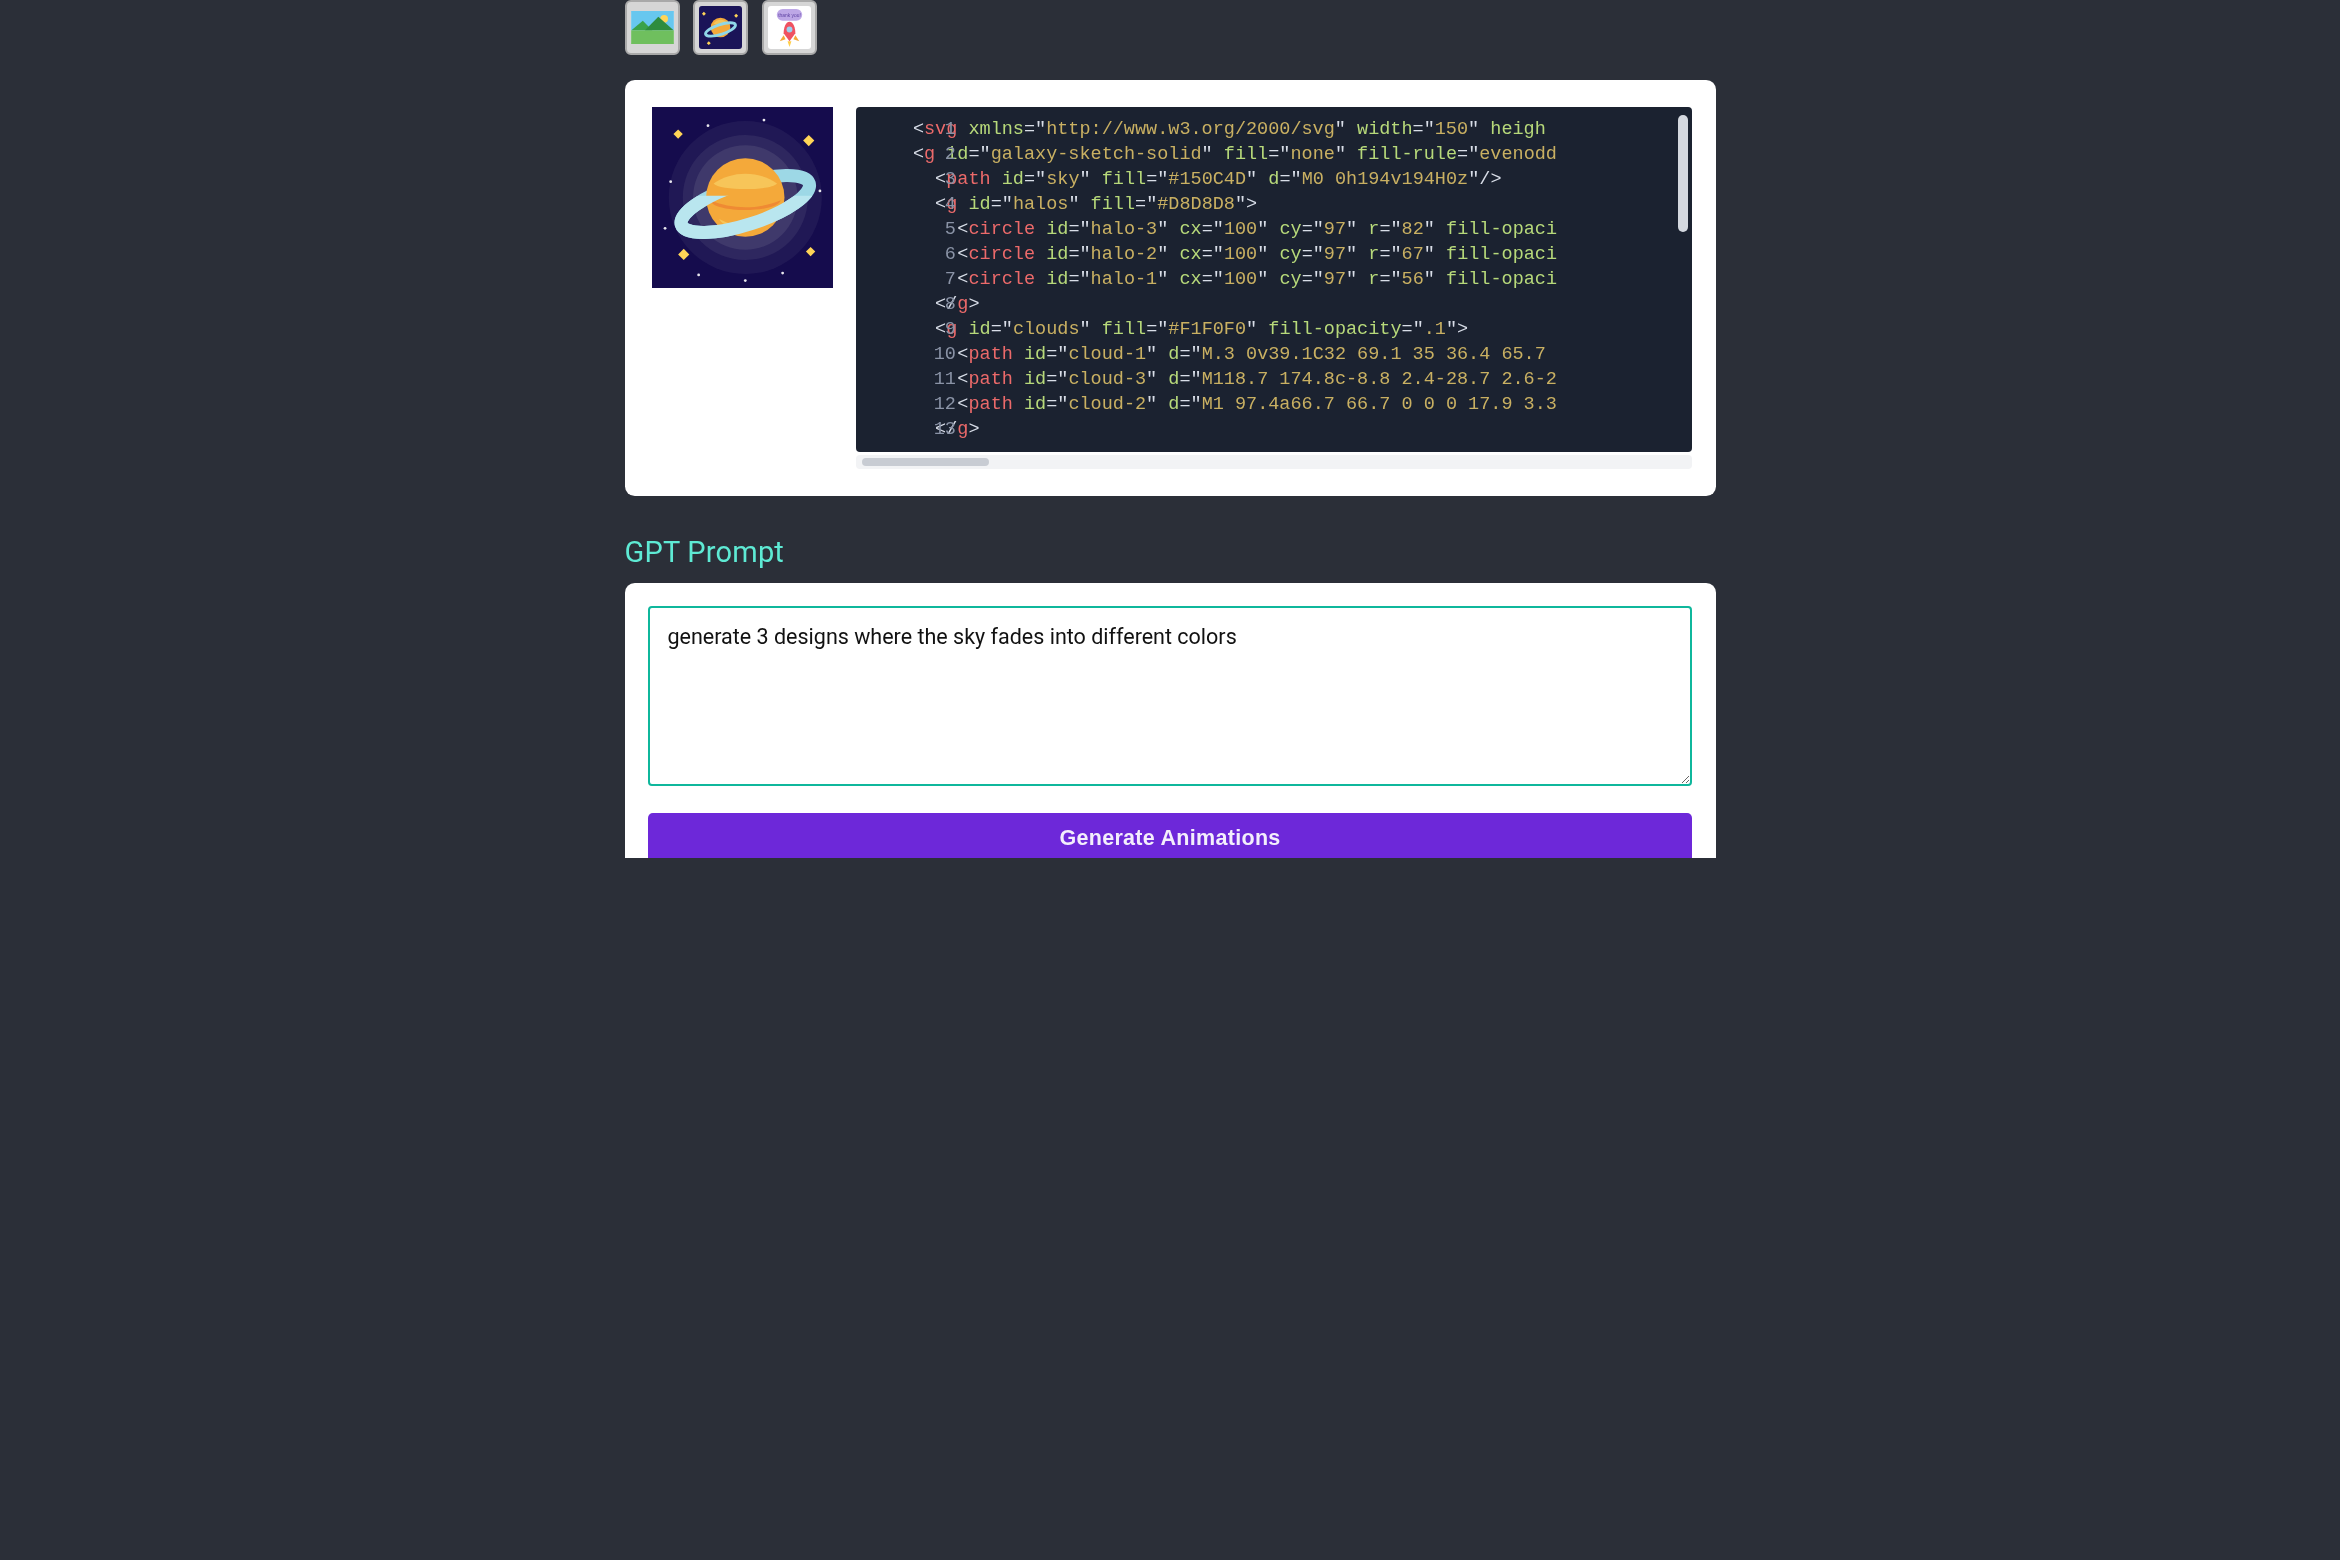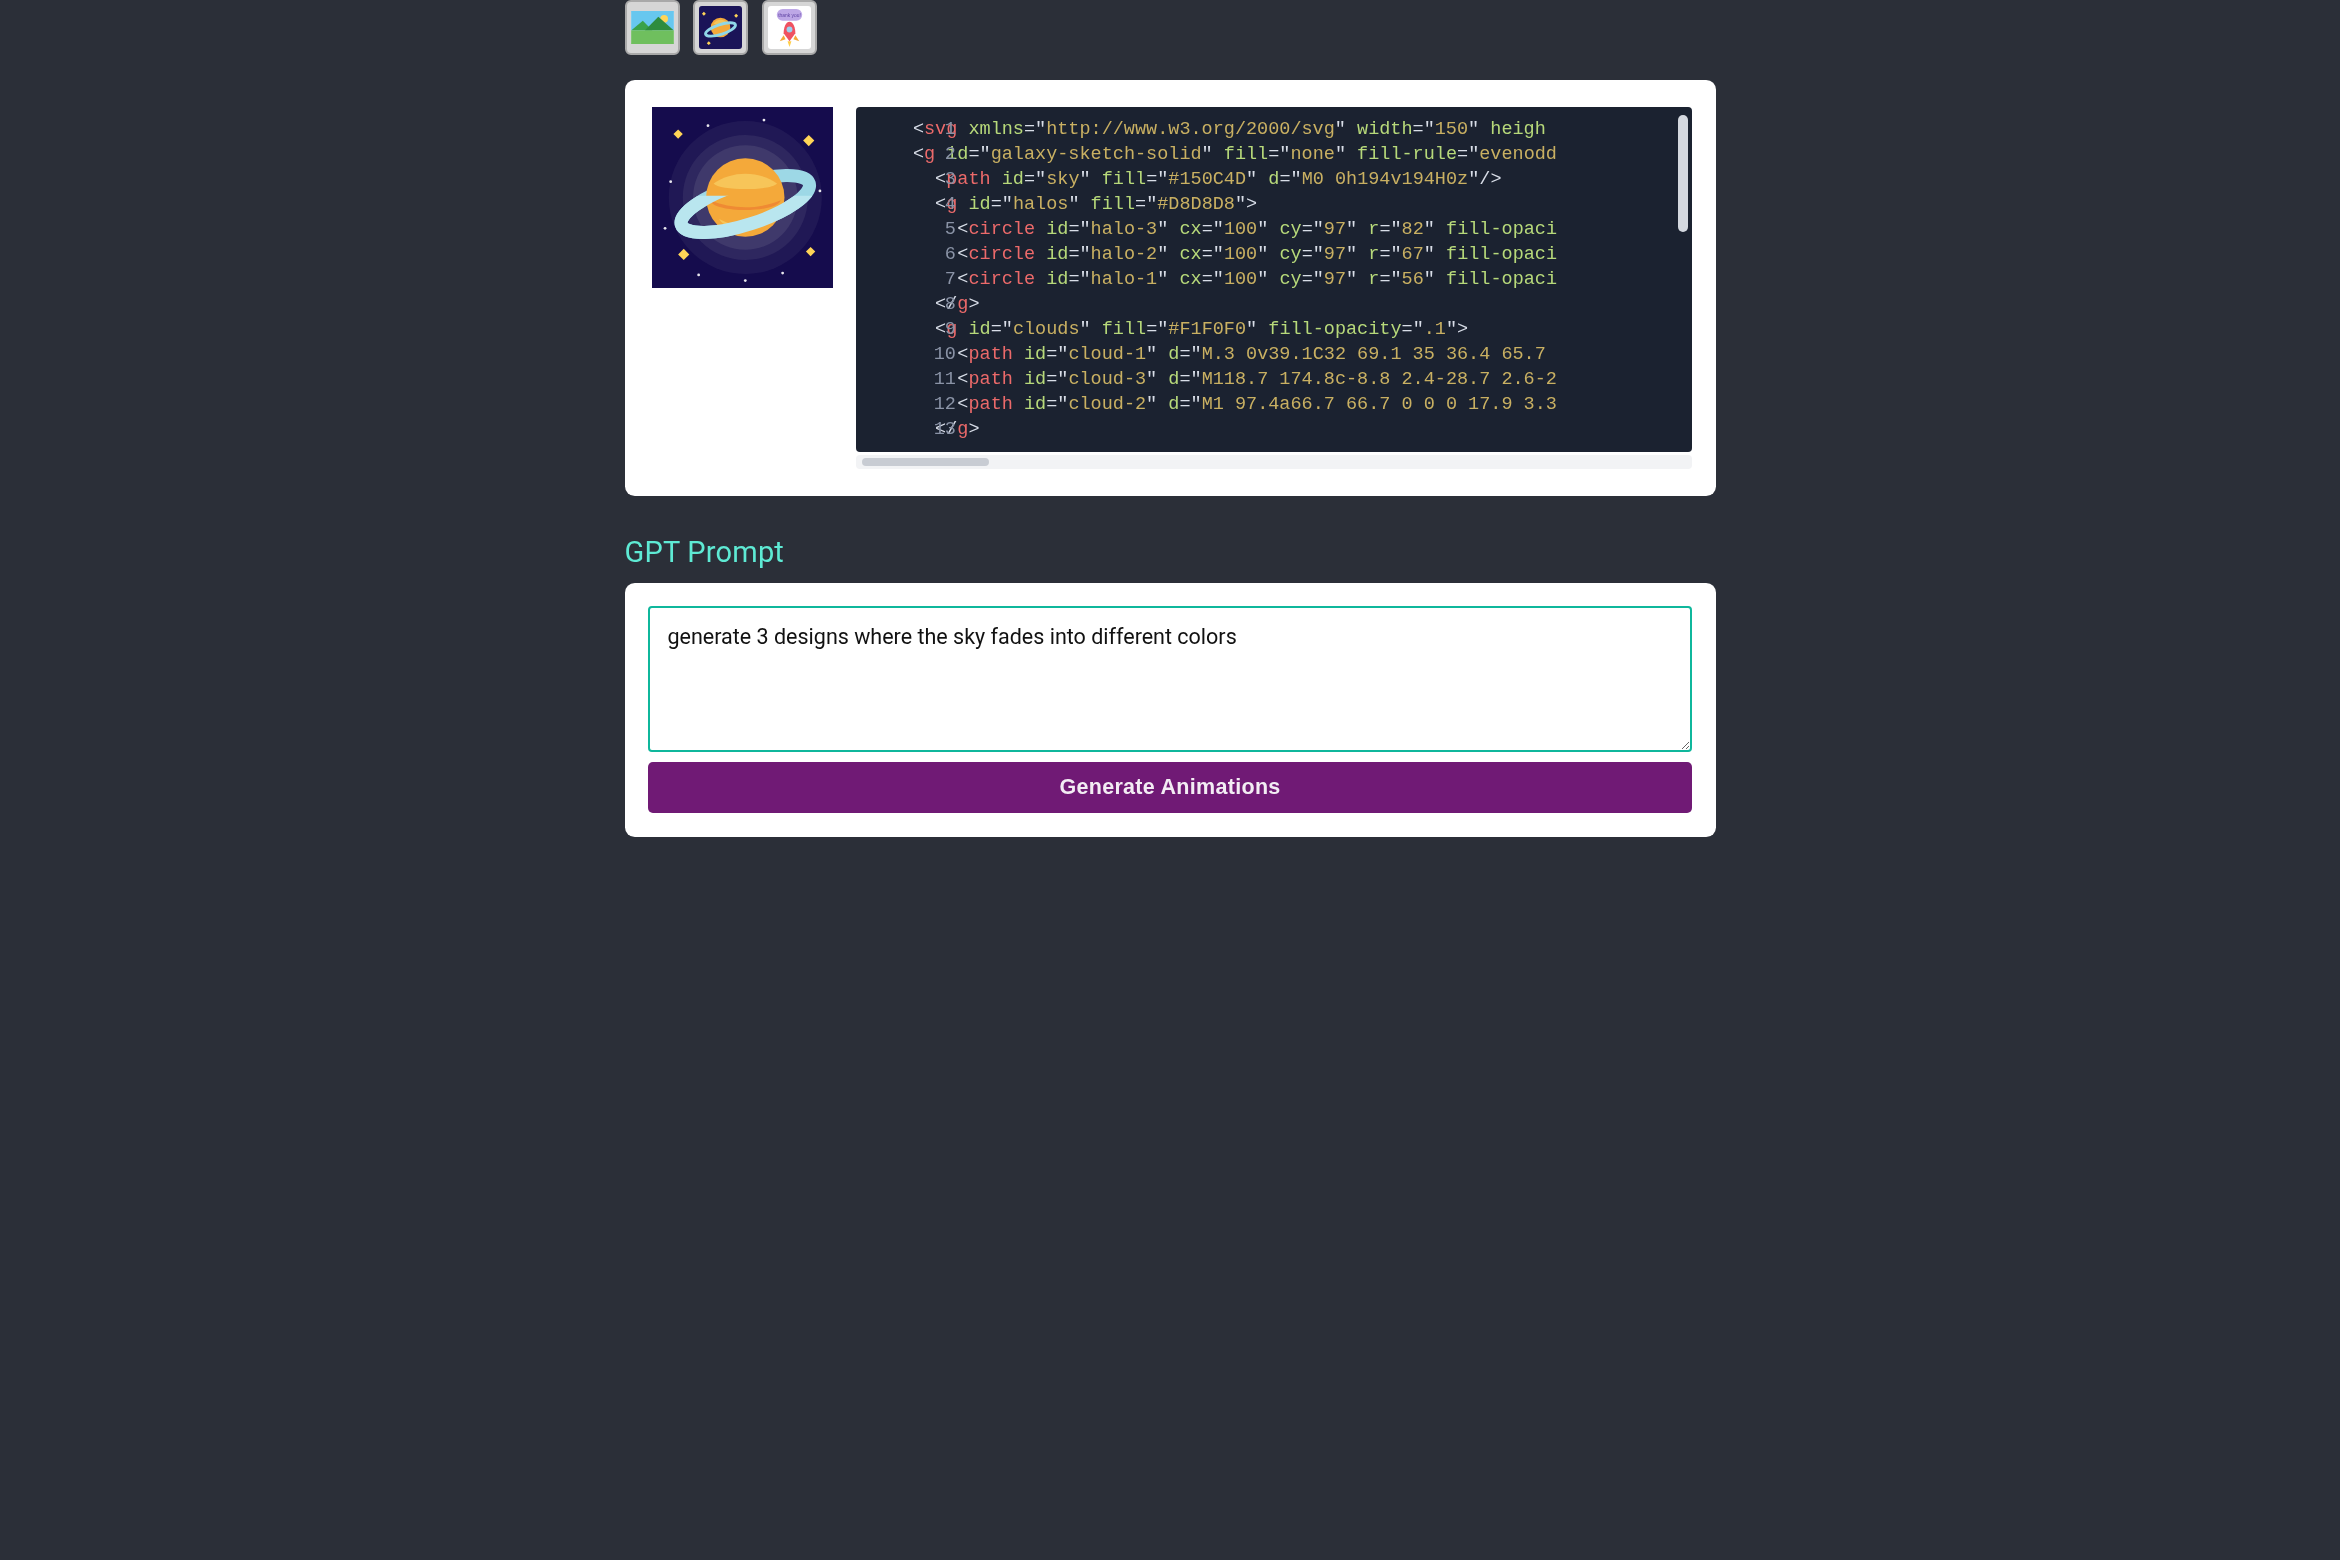--- a/index.html
+++ b/index.html
@@ -52,22 +52,22 @@
   
   .vscroll{position:absolute;right:3.9px;top:7.8px;bottom:21.5px;width:9.8px;background:transparent;}
   .vscroll .vthumb{position:absolute;top:0;left:0;right:0;height:117px;background:#d4d8df;border-radius:4.9px;}
   
   .hscroll{height:13.7px;margin-top:3.9px;background:#f2f3f5;border-radius:3.9px;position:relative;}
   .hscroll .hthumb{position:absolute;left:5.9px;top:2.9px;height:7.8px;width:127px;background:#c8ccd3;border-radius:3.9px;}
 
   
   .gpt-section{padding:0 98px;margin-top:39px;}
   .prompt-panel{padding:23.4px;}
-  .prompt-area{width:100%;height:146px;border:2px solid var(--textarea-border);border-radius:3.9px;padding:15.6px 17.6px;font-size:21.5px;color:#111;font-family:inherit;resize:vertical;outline:none;}
-  .gen-btn{margin-top:6px;width:100%;background:#701a75;color:#fff;border:none;border-radius:4.9px;height:51px;font-size:21.5px;font-weight:600;letter-spacing:0.3px;cursor:pointer;display:flex;align-items:center;justify-content:center;}
+  .prompt-area{width:100%;height:180px;border:2px solid var(--textarea-border);border-radius:3.9px;padding:15.6px 17.6px;font-size:21.5px;color:#111;font-family:inherit;resize:vertical;outline:none;}
+  .gen-btn{margin-top:23px;width:100%;background:#6d28d9;color:#fff;border:none;border-radius:4.9px;height:51px;font-size:21.5px;font-weight:600;letter-spacing:0.3px;cursor:pointer;display:flex;align-items:center;justify-content:center;}
   .gen-btn span{opacity:.92;}
 
   
   .crop{height:858px;overflow:hidden;position:relative;}
 </style>
 </head>
 <body>
 
 <div class="crop">
 

